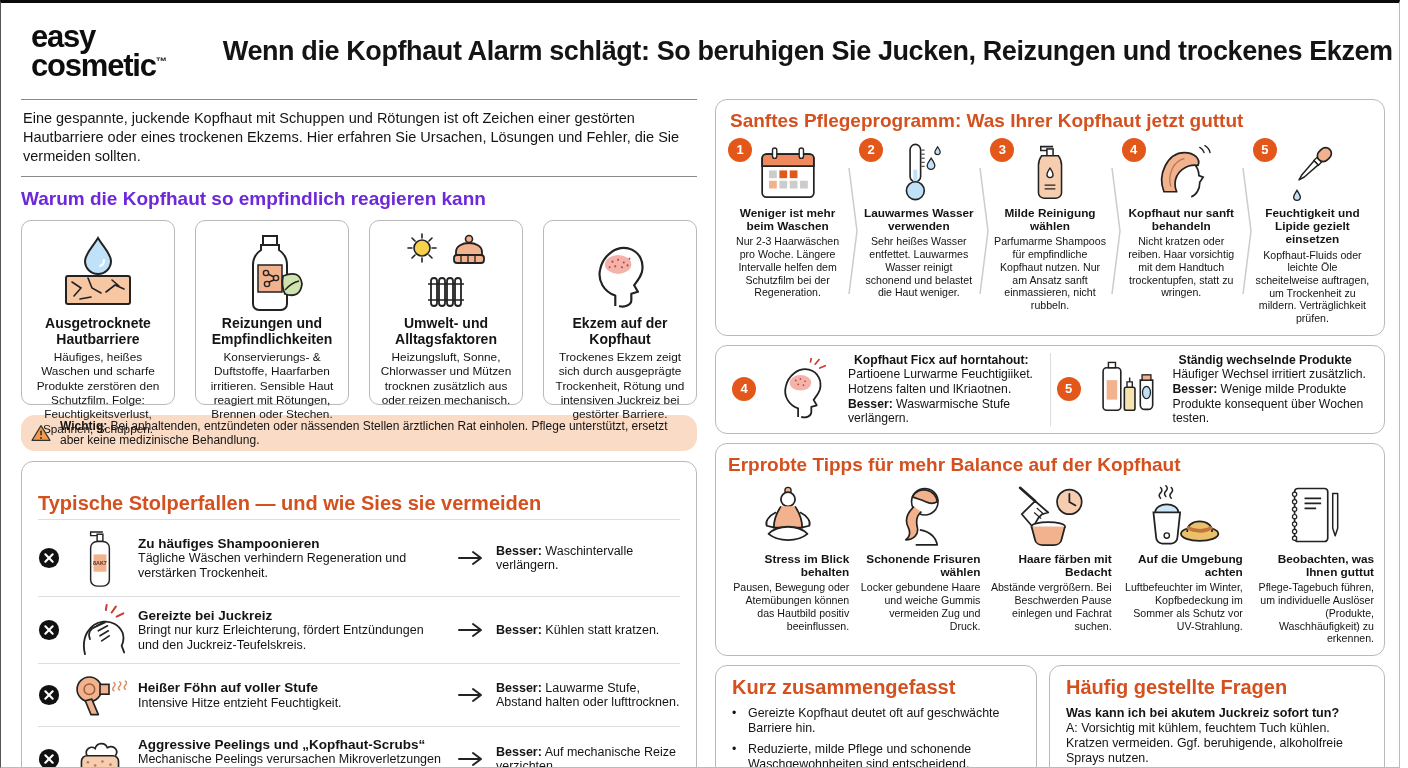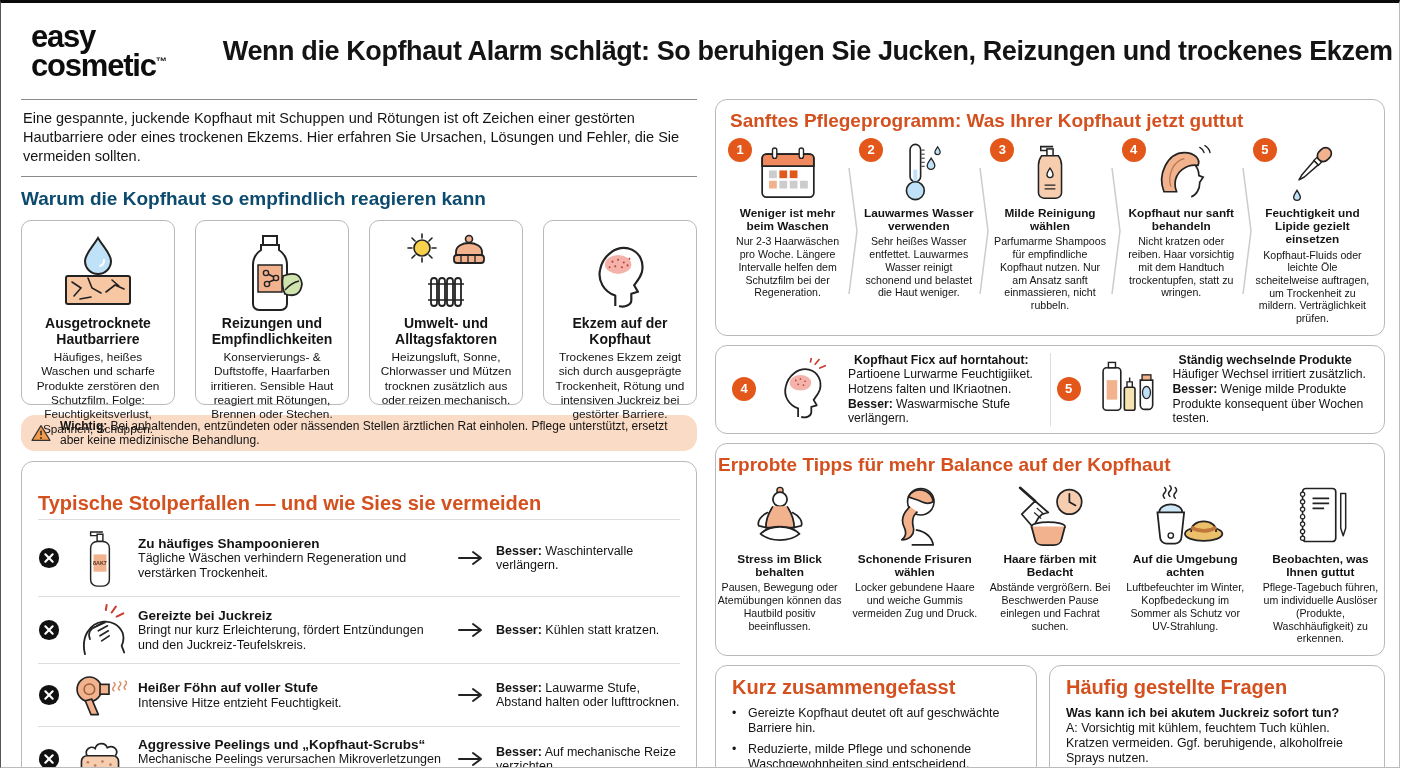--- a/index.html
+++ b/index.html
@@ -13,21 +13,21 @@
   .logo .tm{font-size:11px;font-weight:700;vertical-align:super;letter-spacing:0;}
   .hdr-div{width:1px;height:62px;background:#a9a9a9;margin:0 26px 0 30px;}
   .hdr-title{font-size:27px;font-weight:700;letter-spacing:-0.4px;white-space:nowrap;}
   
   .cols{display:flex;gap:18px;padding:6px 14px 0 20px;}
   .col-l{width:676px;flex:0 0 676px;}
   .col-r{flex:1;min-width:0;}
   
   .intro{border-top:1px solid #8a8a8a;border-bottom:1px solid #8a8a8a;
          padding:9px 2px 10px;font-size:14.5px;line-height:1.32;}
-  .sec-title{color:#0c4a6e;font-weight:700;font-size:19px;margin:11px 0 10px;}
+  .sec-title{color:#6d28d9;font-weight:700;font-size:19px;margin:11px 0 10px;}
   .cards{display:flex;gap:20px;}
   .card{flex:1;border:1.5px solid #b9b9b9;border-radius:10px;padding:10px 7px 8px;
         text-align:center;height:165px;background:#fff;}
   .card-icon{height:82px;display:flex;align-items:center;justify-content:center;}
   .card-title{font-weight:700;font-size:14px;line-height:1.12;margin:3px 0 2px;}
   .card-text{font-size:11.8px;line-height:1.22;}
   .warn{margin-top:10px;background:#fadbc6;border-radius:14px;padding:4px 10px;
         font-size:12px;display:flex;gap:9px;align-items:center;}
   .warn .b{font-weight:700;}
   .pitbox{margin-top:10px;border:1.5px solid #b9b9b9;border-radius:12px;padding:6px 16px 4px;background:#fff;}
@@ -55,23 +55,23 @@
   .step-x{font-size:10.6px;line-height:1.2;}
   .chev{flex:0 0 12px;display:flex;align-items:center;}
   .box2{margin-top:9px;padding:7px 10px;display:flex;align-items:stretch;}
   .half{flex:1;display:flex;gap:9px;align-items:center;padding:0 6px;min-width:0;}
   .half+.half{border-left:1px solid #ddd;}
   .half .num2{flex:0 0 24px;width:24px;height:24px;border-radius:50%;background:#e3581a;color:#fff;
               font-weight:700;font-size:13px;line-height:24px;text-align:center;}
   .half-ic{flex:0 0 74px;display:flex;justify-content:center;}
   .half-tx{font-size:12.2px;line-height:1.2;min-width:0;}
   .half-tx .t{font-weight:700;margin-left:6px;}
-  .box3{margin-top:9px;padding:6px 0 10px;}
+  .box3{margin-top:9px;padding:6px 10px 10px;}
   .tips{display:flex;gap:8px;}
-  .tip{flex:1;min-width:0;text-align:center;}
+  .tip{flex:1;min-width:0;text-align:right;}
   .tip-icon{height:66px;display:flex;align-items:flex-end;justify-content:center;}
   .tip-t{font-weight:700;font-size:11.8px;line-height:1.12;margin:5px 0 2px;}
   .tip-x{font-size:10.6px;line-height:1.2;}
   .bottom{margin-top:9px;display:flex;gap:12px;}
   .sumbox{flex:0 0 322px;padding:8px 16px;height:163px;}
   .faqbox{flex:1;padding:8px 16px;height:163px;}
   .bt{color:#d4501e;font-weight:700;font-size:20px;margin:2px 0 7px;}
   .bullet{display:flex;gap:8px;font-size:12.4px;line-height:1.22;margin-bottom:6px;}
   .bullet::before{content:"•";flex:0 0 8px;}
   .q{font-weight:700;font-size:12.6px;line-height:1.2;margin-top:5px;}

